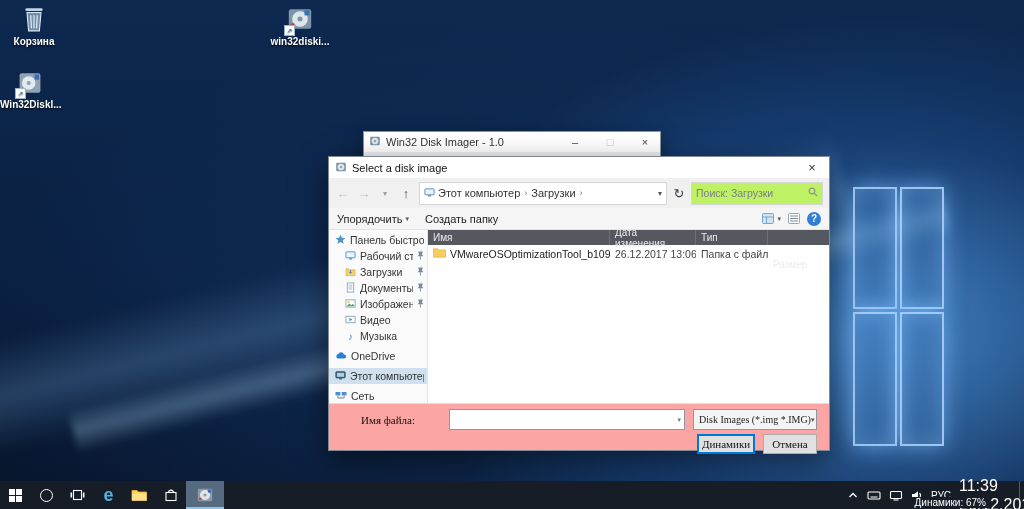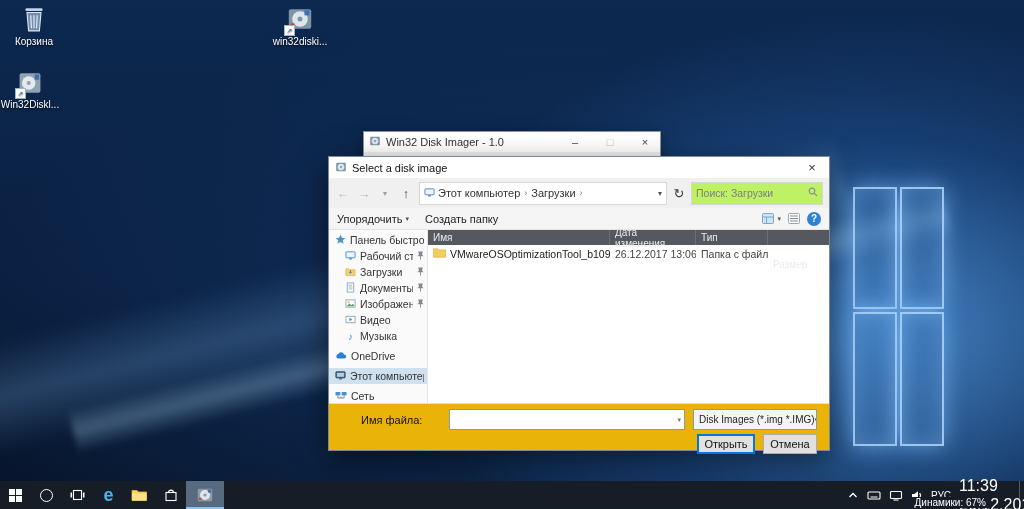--- a/index.html
+++ b/index.html
@@ -22,21 +22,21 @@
     border:2px solid rgba(175,215,255,0.85);
     box-shadow:0 0 22px rgba(130,190,255,0.65), inset 0 0 24px rgba(140,195,255,0.35);}
 
   
   .dicon{position:absolute;width:60px;text-align:center;color:#fff;font-size:10px;
     text-shadow:0 1px 2px rgba(0,0,0,0.9);cursor:default;}
   .dicon .ig{display:inline-block;position:relative;}
   .sc-arrow{position:absolute;left:-2px;bottom:-1px;width:9px;height:9px;background:#fff;
     border:1px solid #9db4c8;display:flex;align-items:center;justify-content:center;
     font-size:7px;color:#2f6fb2;}
-  .dlabel{display:block;margin-top:1px;line-height:1.1;}
+  .dlabel{display:block;margin-top:1px;line-height:1.1;font-weight:bold;}
 
   
   .imager{position:absolute;left:363px;top:131px;width:296px;height:220px;background:#f0f0f0;
     border:1px solid #88949e;box-shadow:0 6px 18px rgba(0,0,0,0.4);z-index:3;}
   .imager-tb{height:20px;background:#fff;display:flex;align-items:center;padding-left:5px;gap:5px;}
   .imager-tb .t{font-size:11px;color:#333;flex:1;white-space:nowrap;overflow:hidden;}
   .wctl{width:30px;height:20px;display:flex;align-items:center;justify-content:center;
     font-size:11px;color:#444;}
   .wctl.dis{color:#c0c0c0;}
 
@@ -75,22 +75,22 @@
   .pin{flex:0 0 auto;margin-left:auto;}
   .filearea{flex:1;display:flex;flex-direction:column;min-width:0;}
   .lheader{height:15px;background:#55595f;display:flex;font-size:10px;
     color:#e9ebee;flex:0 0 auto;}
   .lheader .c{padding:0 5px;border-right:1px solid rgba(255,255,255,0.14);height:100%;
     display:flex;align-items:center;box-sizing:border-box;}
   .c-name{width:182px;}.c-date{width:86px;}.c-type{width:72px;}.c-size{width:46px;border-right:none!important;margin-top:27px;}
   .lrow{height:17px;display:flex;align-items:center;font-size:10.5px;color:#222;}
   .lrow .c{padding:0 5px;box-sizing:border-box;display:flex;align-items:center;gap:4px;
     white-space:nowrap;overflow:hidden;}
-  .footer{flex:0 0 auto;height:47px;background:#eab308;border-top:1px solid #e0e0e0;
-    padding:5px 12px 16px 12px;box-sizing:border-box;}
+  .footer{flex:0 0 auto;height:47px;background:#fca5a5;border-top:1px solid #e0e0e0;
+    padding:5px 12px 16px 12px;box-sizing:border-box;font-family:Liberation Serif, serif;}
   .frow1{display:flex;align-items:center;}
   .fn-label{font-size:11px;color:#111;margin-left:20px;width:88px;}
   .fn-input{height:19px;flex:1;background:#fff;border:1px solid #8b98a5;display:flex;
     align-items:center;justify-content:flex-end;padding-right:3px;color:#8a9096;font-size:9px;}
   .ft-select{height:19px;width:114px;margin-left:8px;background:#f4f4f4;border:1px solid #8b98a5;
     display:flex;align-items:center;justify-content:space-between;font-size:10px;color:#222;
     padding:0 3px 0 5px;white-space:nowrap;overflow:hidden;}
   .frow2{display:flex;justify-content:flex-end;gap:8px;margin-top:4px;}
   .btn{height:20px;background:#e1e1e1;border:1px solid #adadad;font-size:11px;color:#111;
     display:flex;align-items:center;justify-content:center;box-sizing:border-box;}
@@ -398,21 +398,21 @@
         <span class="fn-label">Имя файла:</span>
         <div class="fn-input">
           <span style="font-size:7px;color:#777;">▾</span>
         </div>
         <div class="ft-select">
           <span>Disk Images (*.img *.IMG)</span>
           <span style="font-size:7px;color:#555;">▾</span>
         </div>
       </div>
       <div class="frow2">
-        <span class="btn default btn-open">Открыть</span>
+        <span class="btn default btn-open">Динамики</span>
         <span class="btn btn-cancel">Отмена</span>
       </div>
     </div>
   </div>
 
   <div class="taskbar">
     <div class="tbb">
       <span class="winlogo">
           <span></span>
           <span></span>

